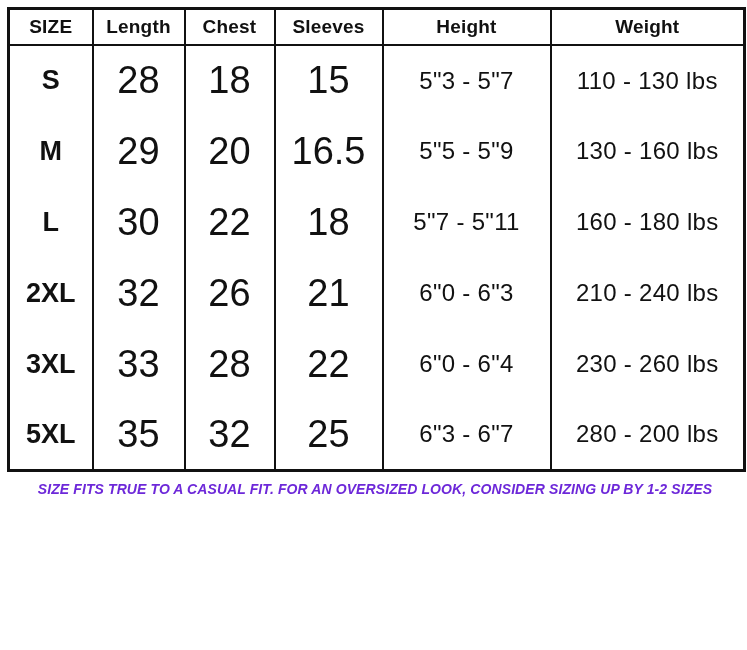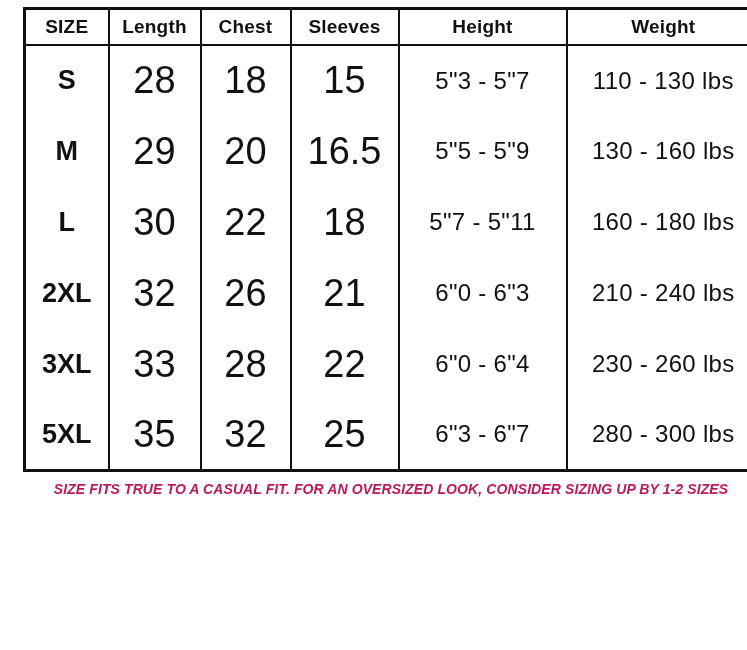--- a/index.html
+++ b/index.html
@@ -4,21 +4,21 @@
 <style>
   * { box-sizing: border-box; margin: 0; padding: 0; }
   html, body {
     width: 747px; height: 650px;
     background: #ffffff;
     font-family: "Liberation Sans", sans-serif;
     color: #111111;
     overflow: hidden;
   }
   .chart-wrap {
-    padding: 7px 6px 0 23px;
+    padding: 7px 6px 0 7px;
   }
   table.size-chart {
     width: 736px;
     border-collapse: collapse;
     table-layout: fixed;
     border: 3px solid #111111;
     background: #ffffff;
   }
   col.c-size    { width: 84px;  }
   col.c-length  { width: 92px;  }
@@ -65,21 +65,21 @@
 
   .fit-note {
     margin-top: 9px;
     width: 736px;
     text-align: center;
     font-weight: bold;
     font-style: italic;
     font-size: 14px;
     letter-spacing: 0.1px;
     white-space: nowrap;
-    color: #be185d;
+    color: #6d28d9;
   }
 </style>
 </head>
 <body>
 
 <div class="chart-wrap">
   <table class="size-chart">
     <colgroup>
       <col class="c-size">
         <col class="c-length">
@@ -138,19 +138,19 @@
         <td class="sleeves-cell">22</td>
         <td class="height-cell">6"0 - 6"4</td>
         <td class="weight-cell">230 - 260 lbs</td>
       </tr>
       <tr>
         <td class="size-cell">5XL</td>
         <td class="length-cell">35</td>
         <td class="chest-cell">32</td>
         <td class="sleeves-cell">25</td>
         <td class="height-cell">6"3 - 6"7</td>
-        <td class="weight-cell">280 - 300 lbs</td>
+        <td class="weight-cell">280 - 200 lbs</td>
       </tr>
     </tbody>
   </table>
 
   <div class="fit-note">SIZE FITS TRUE TO A CASUAL FIT. FOR AN OVERSIZED LOOK, CONSIDER SIZING UP BY 1-2 SIZES</div>
 </div>
 
 </body></html>

